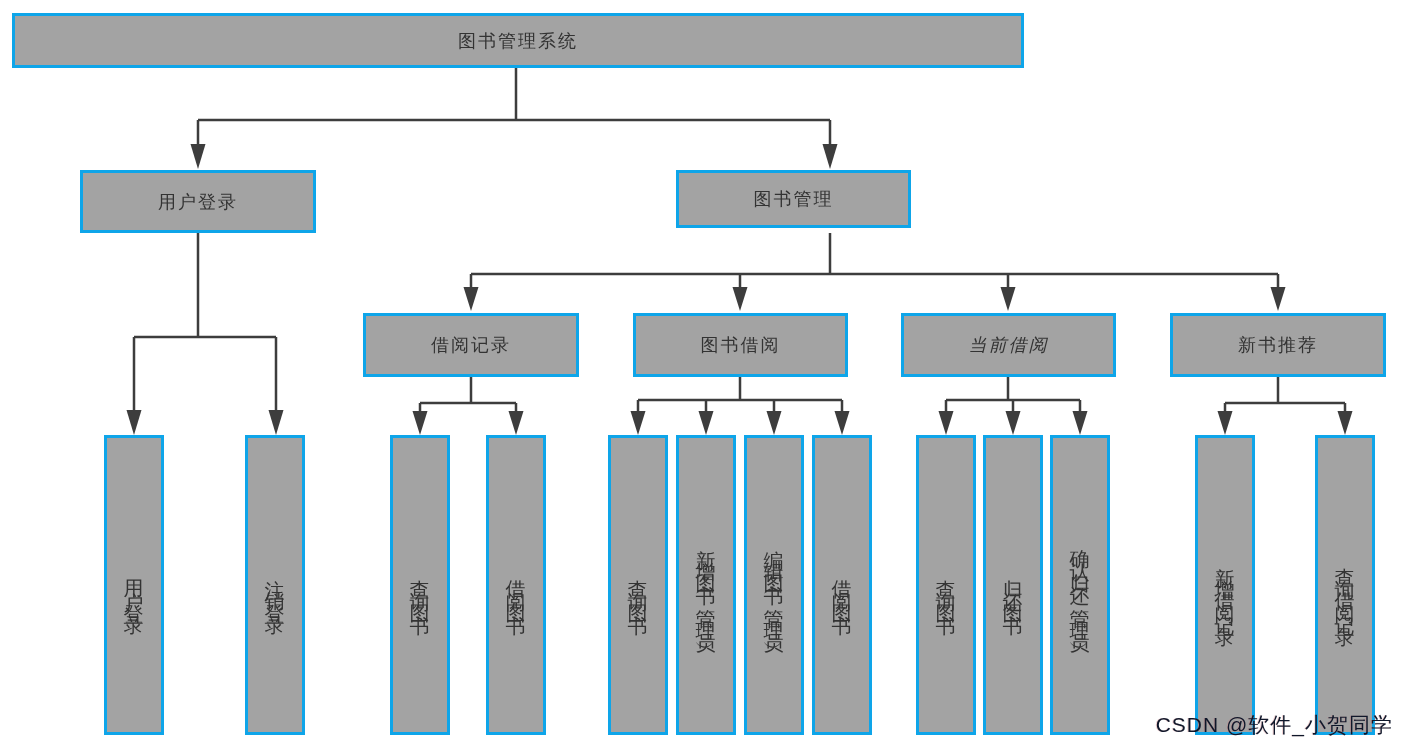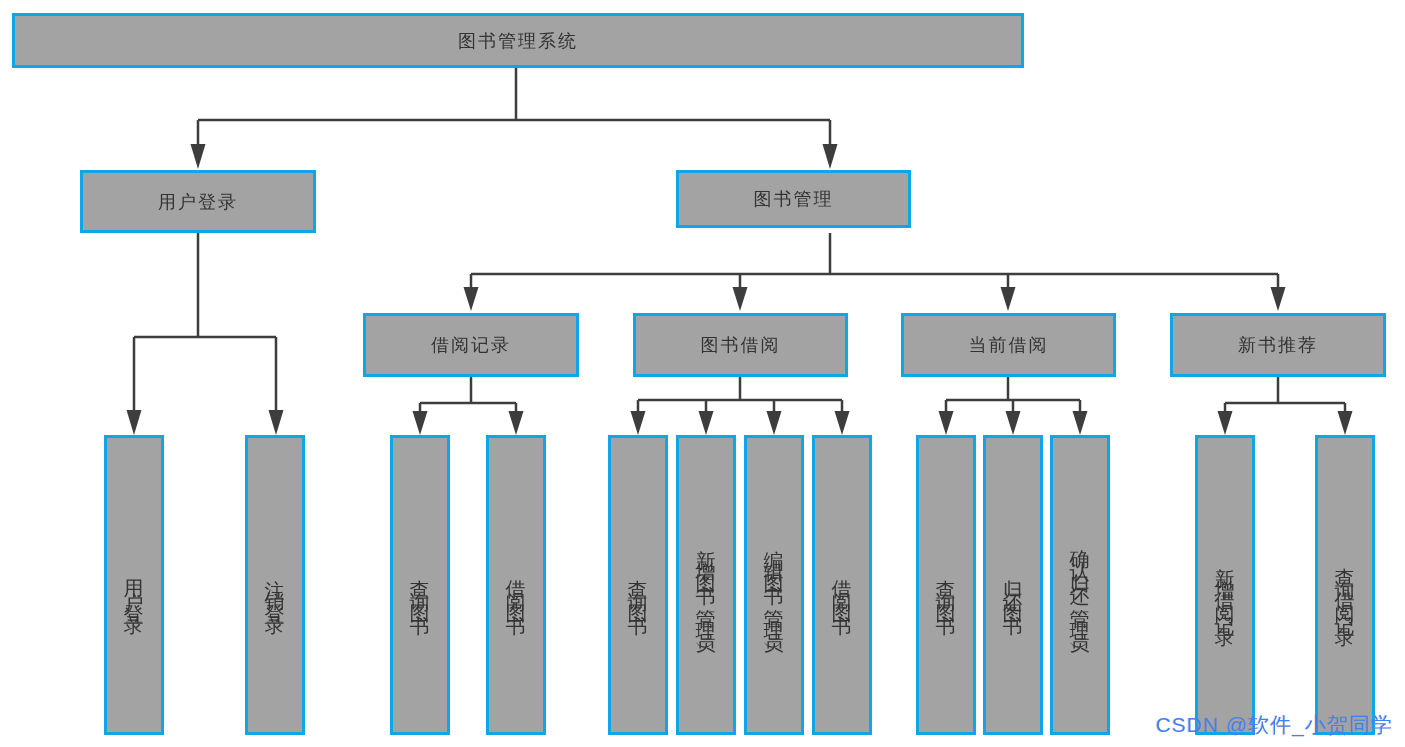--- a/index.html
+++ b/index.html
@@ -56,21 +56,21 @@
     font-size: 20px;
     letter-spacing: 12px;
     line-height: 1;
     padding-top: 6px;
   }
   .watermark {
     position: absolute;
     right: 12px;
     bottom: 8px;
     font-size: 21px;
-    color: #3b82f6;
+    color: #0f172a;
     letter-spacing: 1px;
     z-index: 3;
     text-shadow: -1px 0 0 rgba(214, 126, 126, 0.35);
     white-space: nowrap;
   }
 </style>
 </head>
 <body>
 
 <div class="canvas">
@@ -118,21 +118,21 @@
     </g>
   </svg>
 
   <div class="box hbox" style="left:12px; top:13px; width:1012px; height:55px;">图书管理系统</div>
 
   <div class="box hbox" style="left:80px; top:170px; width:236px; height:63px;">用户登录</div>
   <div class="box hbox" style="left:676px; top:170px; width:235px; height:58px;">图书管理</div>
 
   <div class="box hbox" style="left:363px; top:313px; width:216px; height:64px;">借阅记录</div>
   <div class="box hbox" style="left:633px; top:313px; width:215px; height:64px;">图书借阅</div>
-  <div class="box hbox" style="left:901px; top:313px; width:215px; height:64px;">当前借阅</div>
+  <div class="box hbox" style="left:901px; top:313px; width:215px; height:64px;font-style:italic;">当前借阅</div>
   <div class="box hbox" style="left:1170px; top:313px; width:216px; height:64px;">新书推荐</div>
 
   <div class="box vbox" style="left:104px; top:435px; width:60px; height:300px;">用户登录</div>
   <div class="box vbox" style="left:245px; top:435px; width:60px; height:300px;">注销登录</div>
 
   <div class="box vbox" style="left:390px; top:435px; width:60px; height:300px;">查询图书</div>
   <div class="box vbox" style="left:486px; top:435px; width:60px; height:300px;">借阅图书</div>
 
   <div class="box vbox" style="left:608px; top:435px; width:60px; height:300px;">查询图书</div>
   <div class="box vbox" style="left:676px; top:435px; width:60px; height:300px;">新增图书（管理员）</div>

